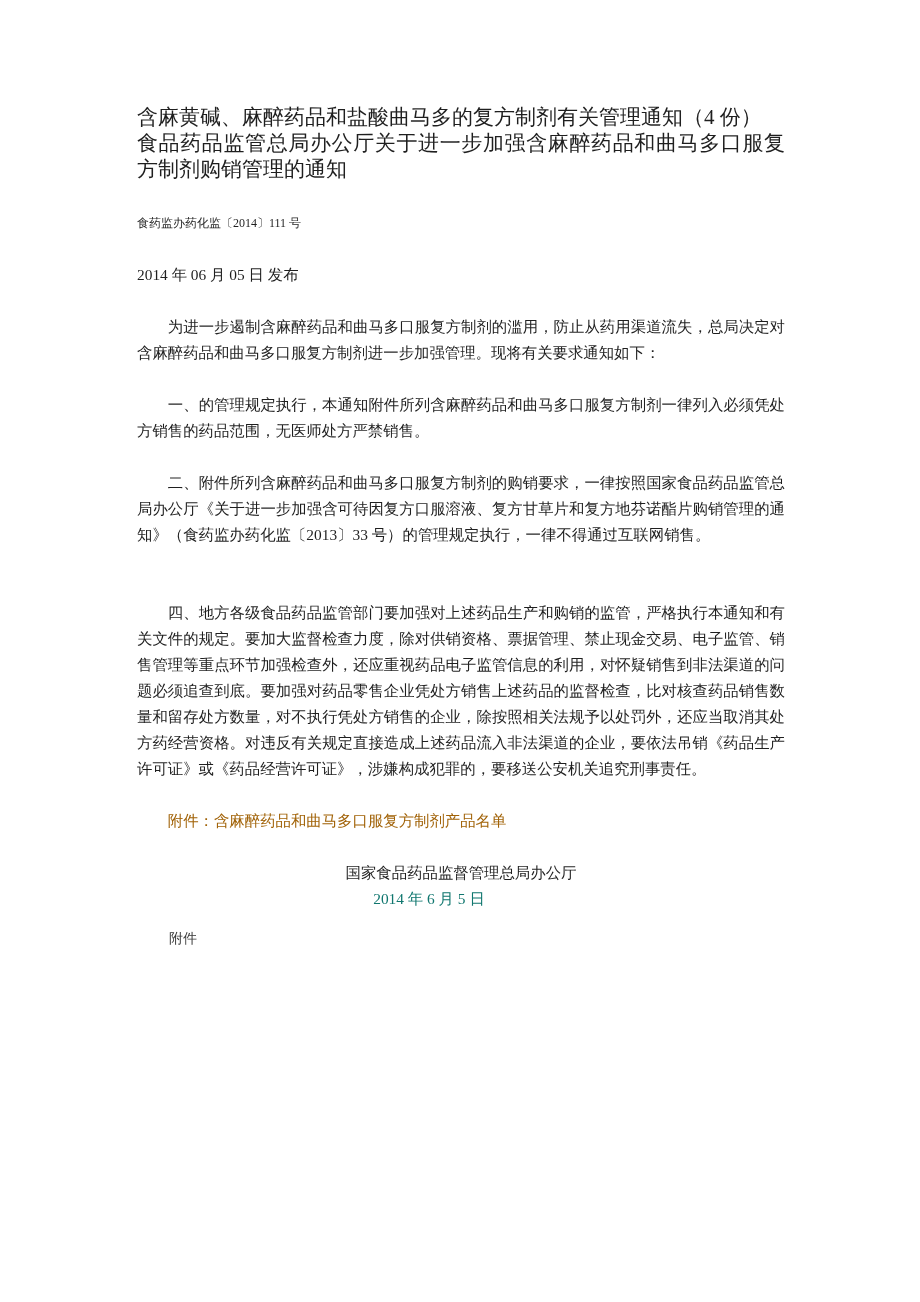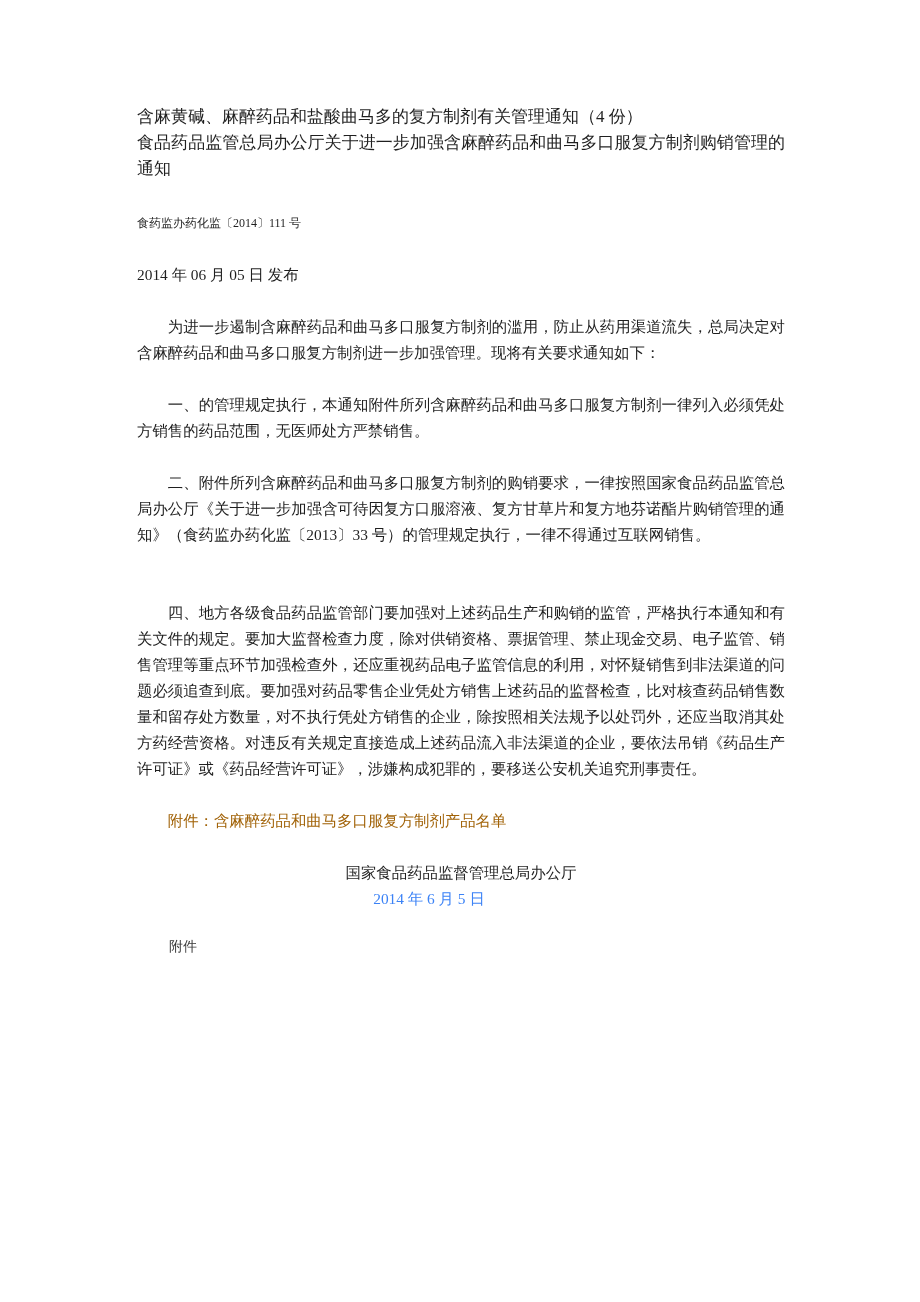--- a/index.html
+++ b/index.html
@@ -32,21 +32,21 @@
     color: #1f1f1f;
     text-align: justify;
     text-justify: inter-ideograph;
     word-break: break-all;
     margin: 0;
   }
   .title-block {
     margin-bottom: 0;
   }
   .title-line {
-    font-size: 17px;
+    font-size: 21px;
     line-height: 26px;
     color: #1f1f1f;
     text-align: justify;
     text-justify: inter-ideograph;
     word-break: break-all;
   }
   .spacer-28 { height: 28px; }
   .spacer-26 { height: 26px; }
 
   .docnum {
@@ -78,28 +78,28 @@
     text-align: center;
   }
   .sign-org {
     font-size: 15.4px;
     line-height: 26px;
     color: #1f1f1f;
   }
   .sign-date {
     font-size: 15.4px;
     line-height: 26px;
-    color: #3b82f6;
+    color: #0f766e;
     padding-right: 64px;
   }
   .attachment-tail {
     font-size: 14px;
     line-height: 26px;
     color: #3a3a3a;
-    margin-top: 22px;
+    margin-top: 14px;
     padding-left: 32px;
   }
 </style>
 </head>
 <body>
 
 <div class="page">
   <div class="doc-body">
 
     <div class="title-block">

